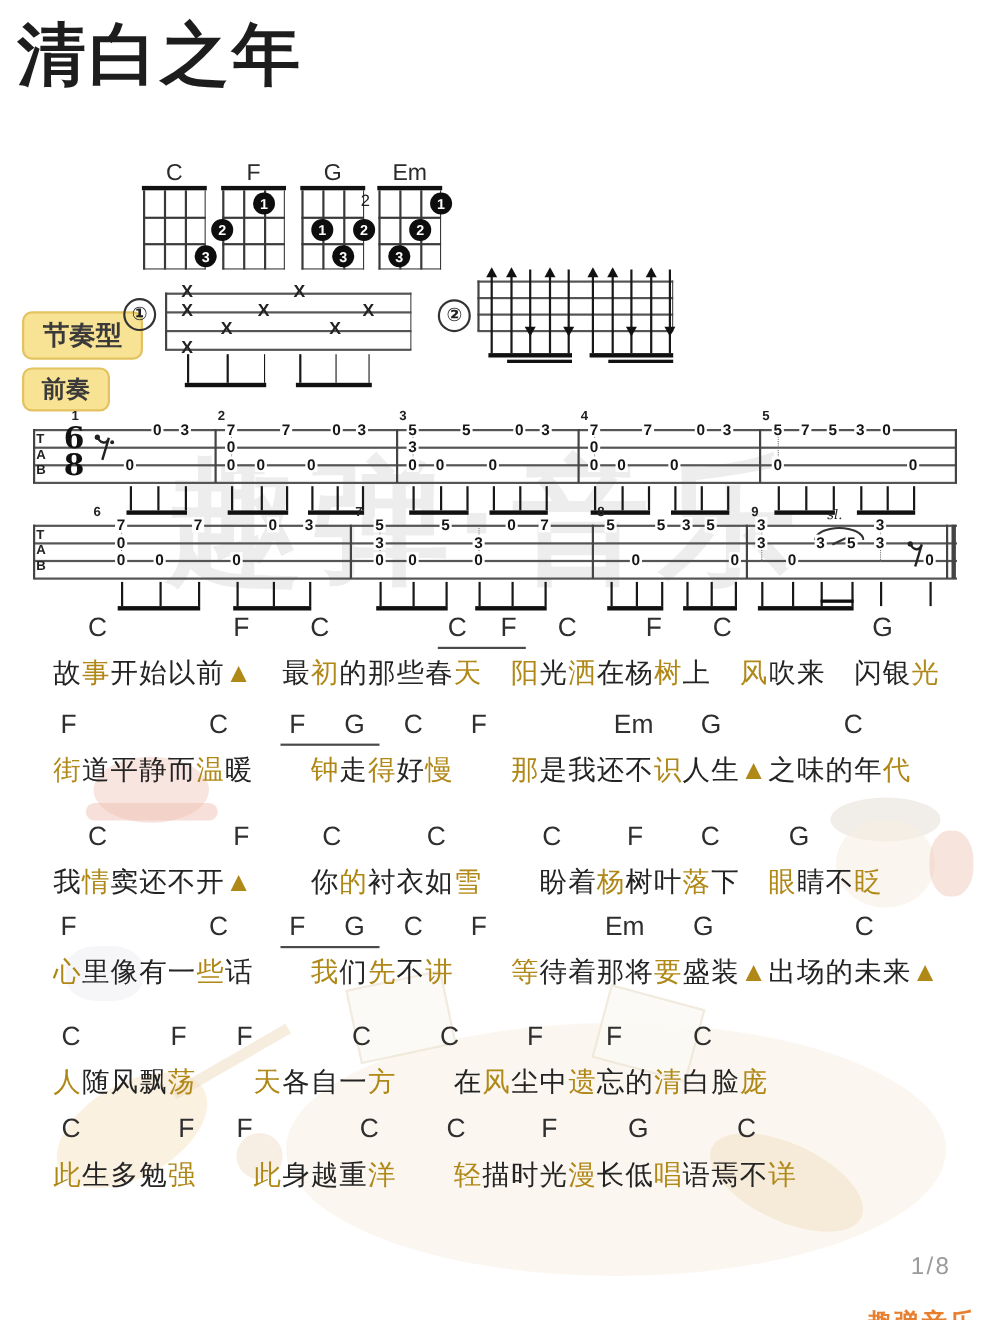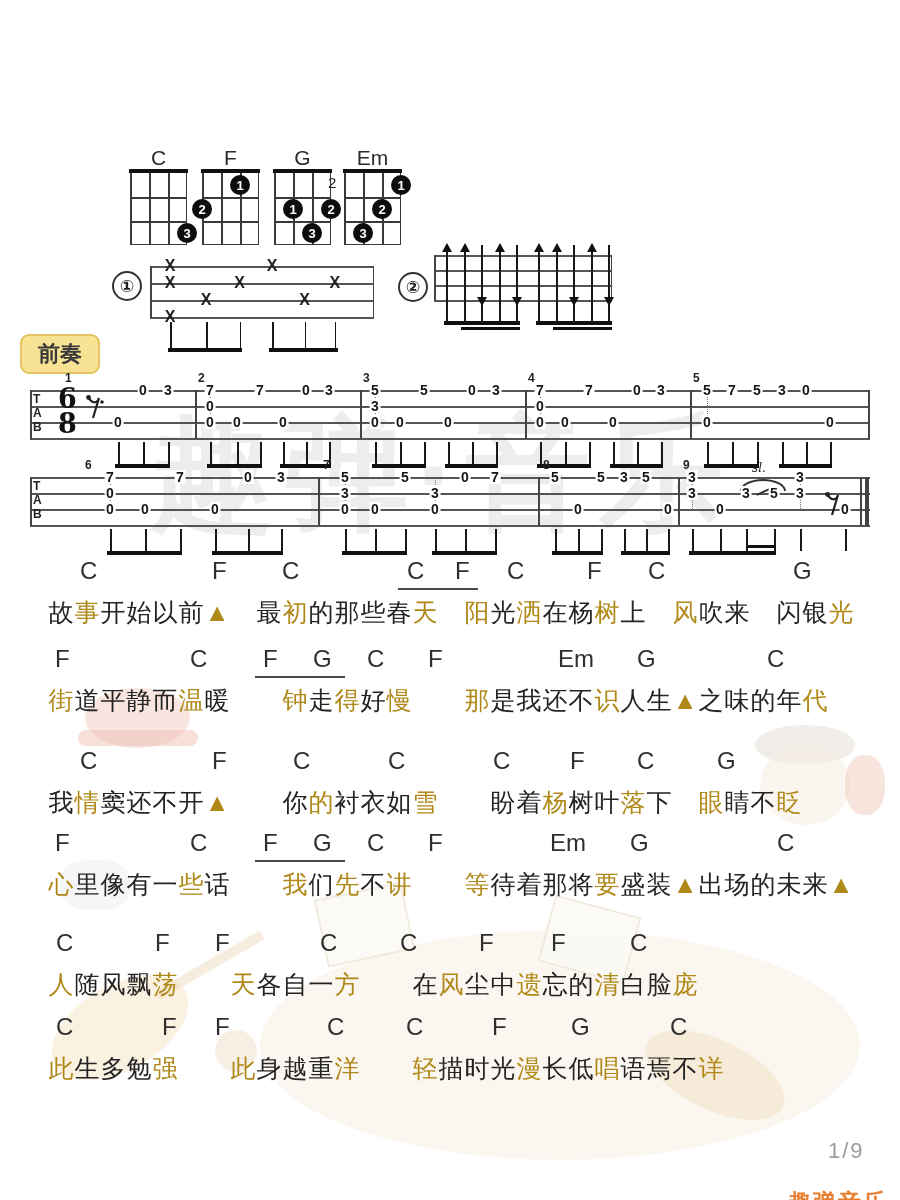--- a/index.html
+++ b/index.html
@@ -73,21 +73,23 @@
   <div class="bgshape" style="left:260px;top:930px;width:600px;height:230px;background:#f8f1e4;border-radius:50%;opacity:.55;"></div>
   <div class="bgshape" style="left:45px;top:985px;width:150px;height:85px;background:#f6e7cd;border-radius:50%;opacity:.6;transform:rotate(-30deg);"></div>
   <div class="bgshape" style="left:150px;top:960px;width:120px;height:10px;background:#eddcbe;opacity:.5;transform:rotate(-30deg);"></div>
   <div class="bgshape" style="left:320px;top:890px;width:85px;height:65px;background:#fcfaf4;border:2px solid #eee6d8;transform:rotate(-12deg);opacity:.8;"></div>
   <div class="bgshape" style="left:545px;top:905px;width:85px;height:65px;background:#fcfaf4;border:2px solid #eee6d8;transform:rotate(15deg);opacity:.8;"></div>
   <div class="bgshape" style="left:215px;top:1030px;width:42px;height:42px;background:#f3e4d2;border-radius:50%;opacity:.6;"></div>
   <div class="bgshape" style="left:640px;top:1040px;width:150px;height:70px;background:#f2e2c6;border-radius:50%;opacity:.55;transform:rotate(25deg);"></div>
 
   <div class="watermark">趣弹·音乐</div>
 
-
+  <div class="title">清白之年</div>
+
+  <div class="ylabel" id="label-rhythm">节奏型</div>
   <div class="ylabel" id="label-intro">前奏</div>
 
   <div id="chords-row">
       <div class="cdg" style="left: 2px;">
         <div class="cdg-name">C</div>
         <div class="cdg-grid">
           <div class="nut"></div>
           <div class="gl" style="left: 0px; top: 0px; width: 1.5px; height: 72px;"></div>
           <div class="gl" style="left: 19px; top: 0px; width: 1.5px; height: 72px;"></div>
           <div class="gl" style="left: 38px; top: 0px; width: 1.5px; height: 72px;"></div>
@@ -483,15 +485,15 @@
           <div class="crd" style="left: 279px;">C</div>
           <div class="crd" style="left: 358px;">C</div>
           <div class="crd" style="left: 444px;">F</div>
           <div class="crd" style="left: 523px;">G</div>
           <div class="crd" style="left: 622px;">C</div>
         </div>
         <div class="textrow"><span class="ch g">此</span><span class="ch">生</span><span class="ch">多</span><span class="ch">勉</span><span class="ch g">强</span><span class="ch">&nbsp;</span><span class="ch">&nbsp;</span><span class="ch g">此</span><span class="ch">身</span><span class="ch">越</span><span class="ch">重</span><span class="ch g">洋</span><span class="ch">&nbsp;</span><span class="ch">&nbsp;</span><span class="ch g">轻</span><span class="ch">描</span><span class="ch">时</span><span class="ch">光</span><span class="ch g">漫</span><span class="ch">长</span><span class="ch">低</span><span class="ch g">唱</span><span class="ch">语</span><span class="ch">焉</span><span class="ch">不</span><span class="ch g">详</span></div>
       </div>
     </div>
 
-  <div class="pagenum">1/9</div>
+  <div class="pagenum">1/8</div>
   <div class="footclip"><span>趣弹音乐</span></div>
 </div>
 
 </body></html>

